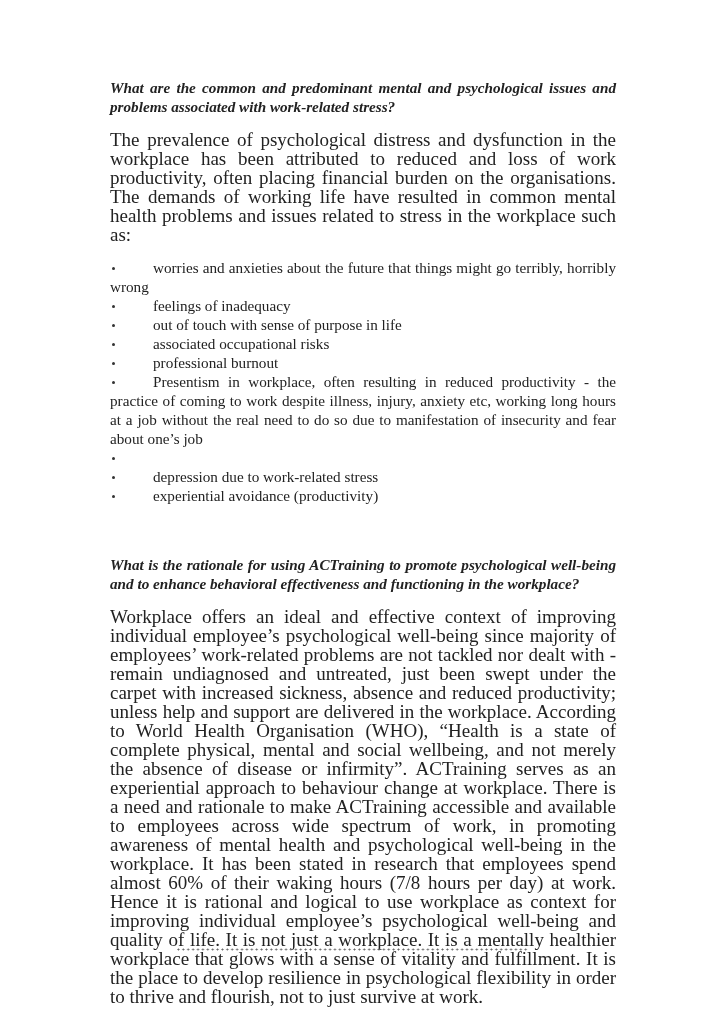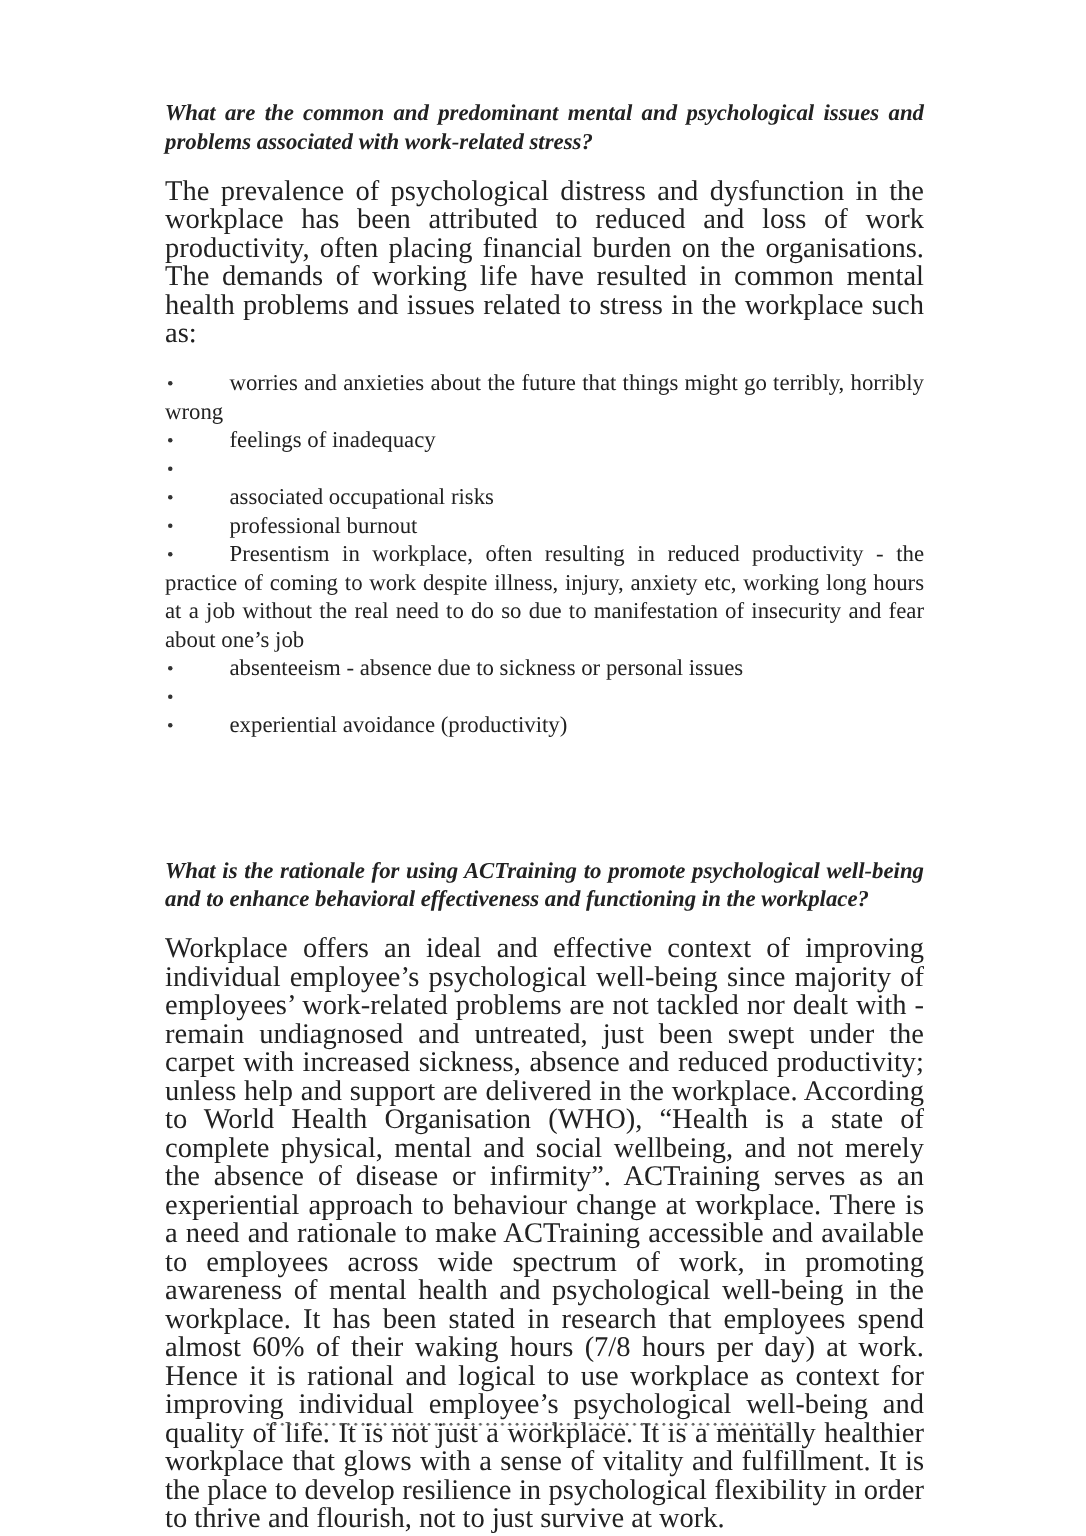--- a/index.html
+++ b/index.html
@@ -2,48 +2,48 @@
 <html><head>
 <meta charset="utf-8">
 <style>
   html, body { margin:0; padding:0; background:#ffffff; }
   body { width:724px; height:1024px; position:relative; overflow:hidden;
          font-family:"Liberation Serif","DejaVu Serif",serif; color:#222; }
   .page { position:absolute; left:110px; top:62px; width:506px; }
   .heading { font-weight:bold; font-style:italic; font-size:15.2px; line-height:19px;
              text-align:justify; margin:0; }
   .para { font-size:19px; line-height:19px; text-align:justify; margin:0; }
-  .h1 { margin-top:4px; }
+  .h1 { margin-top:16px; }
   .p1 { margin-top:14px; }
   ul.bullets { list-style:none; margin:14px 0 0 0; padding:0; }
   ul.bullets li { font-size:15.2px; line-height:19px; text-align:justify; position:relative; }
   .bullet-dot { display:inline-block; width:3px; height:3px; background:#333; border-radius:50%;
                 vertical-align:middle; margin-left:2px; margin-right:38px; position:relative; top:-1px; }
-  .h2 { margin-top:78px; }
+  .h2 { margin-top:50px; }
   .p2 { margin-top:14px; }
   .dots { position:absolute; left:176px; top:948px; width:352px; height:3px;
           background-image:radial-gradient(circle, #666 0.9px, transparent 1.1px);
           background-size:4.9px 3px; background-repeat:repeat-x; }
 </style>
 </head>
 <body>
 
 <div class="page">
   <p class="heading h1">What are the common and predominant mental and psychological issues and problems associated with work-related stress?</p>
   <p class="para p1">The prevalence of psychological distress and dysfunction in the workplace has been attributed to reduced and loss of work productivity, often placing financial burden on the organisations. The demands of working life have resulted in common mental health problems and issues related to stress in the workplace such as:</p>
 
   <ul class="bullets">
     <li><span class="bullet-dot"></span><span>worries and anxieties about the future that things might go terribly, horribly wrong</span></li>
     <li><span class="bullet-dot"></span><span>feelings of inadequacy</span></li>
-    <li><span class="bullet-dot"></span></li>
+    <li><span class="bullet-dot"></span><span>out of touch with sense of purpose in life</span></li>
     <li><span class="bullet-dot"></span><span>associated occupational risks</span></li>
     <li><span class="bullet-dot"></span><span>professional burnout</span></li>
     <li><span class="bullet-dot"></span><span>Presentism in workplace, often resulting in reduced productivity - the practice of coming to work despite illness, injury, anxiety etc, working long hours at a job without the real need to do so due to manifestation of insecurity and fear about one’s job</span></li>
-    <li><span class="bullet-dot"></span><span>absenteeism - absence due to sickness or personal issues</span></li>
     <li><span class="bullet-dot"></span></li>
+    <li><span class="bullet-dot"></span><span>depression due to work-related stress</span></li>
     <li><span class="bullet-dot"></span><span>experiential avoidance (productivity)</span></li>
   </ul>
 
   <p class="heading h2">What is the rationale for using ACTraining to promote psychological well-being and to enhance behavioral effectiveness and functioning in the workplace?</p>
   <p class="para p2">Workplace offers an ideal and effective context of improving individual employee’s psychological well-being since majority of employees’ work-related problems are not tackled nor dealt with - remain undiagnosed and untreated, just been swept under the carpet with increased sickness, absence and reduced productivity; unless help and support are delivered in the workplace. According to World Health Organisation (WHO), “Health is a state of complete physical, mental and social wellbeing, and not merely the absence of disease or infirmity”. ACTraining serves as an experiential approach to behaviour change at workplace. There is a need and rationale to make ACTraining accessible and available to employees across wide spectrum of work, in promoting awareness of mental health and psychological well-being in the workplace. It has been stated in research that employees spend almost 60% of their waking hours (7/8 hours per day) at work. Hence it is rational and logical to use workplace as context for improving individual employee’s psychological well-being and quality of life. It is not just a workplace. It is a mentally healthier workplace that glows with a sense of vitality and fulfillment. It is the place to develop resilience in psychological flexibility in order to thrive and flourish, not to just survive at work.</p>
 </div>
 
 <div class="dots"></div>
 
 </body></html>

